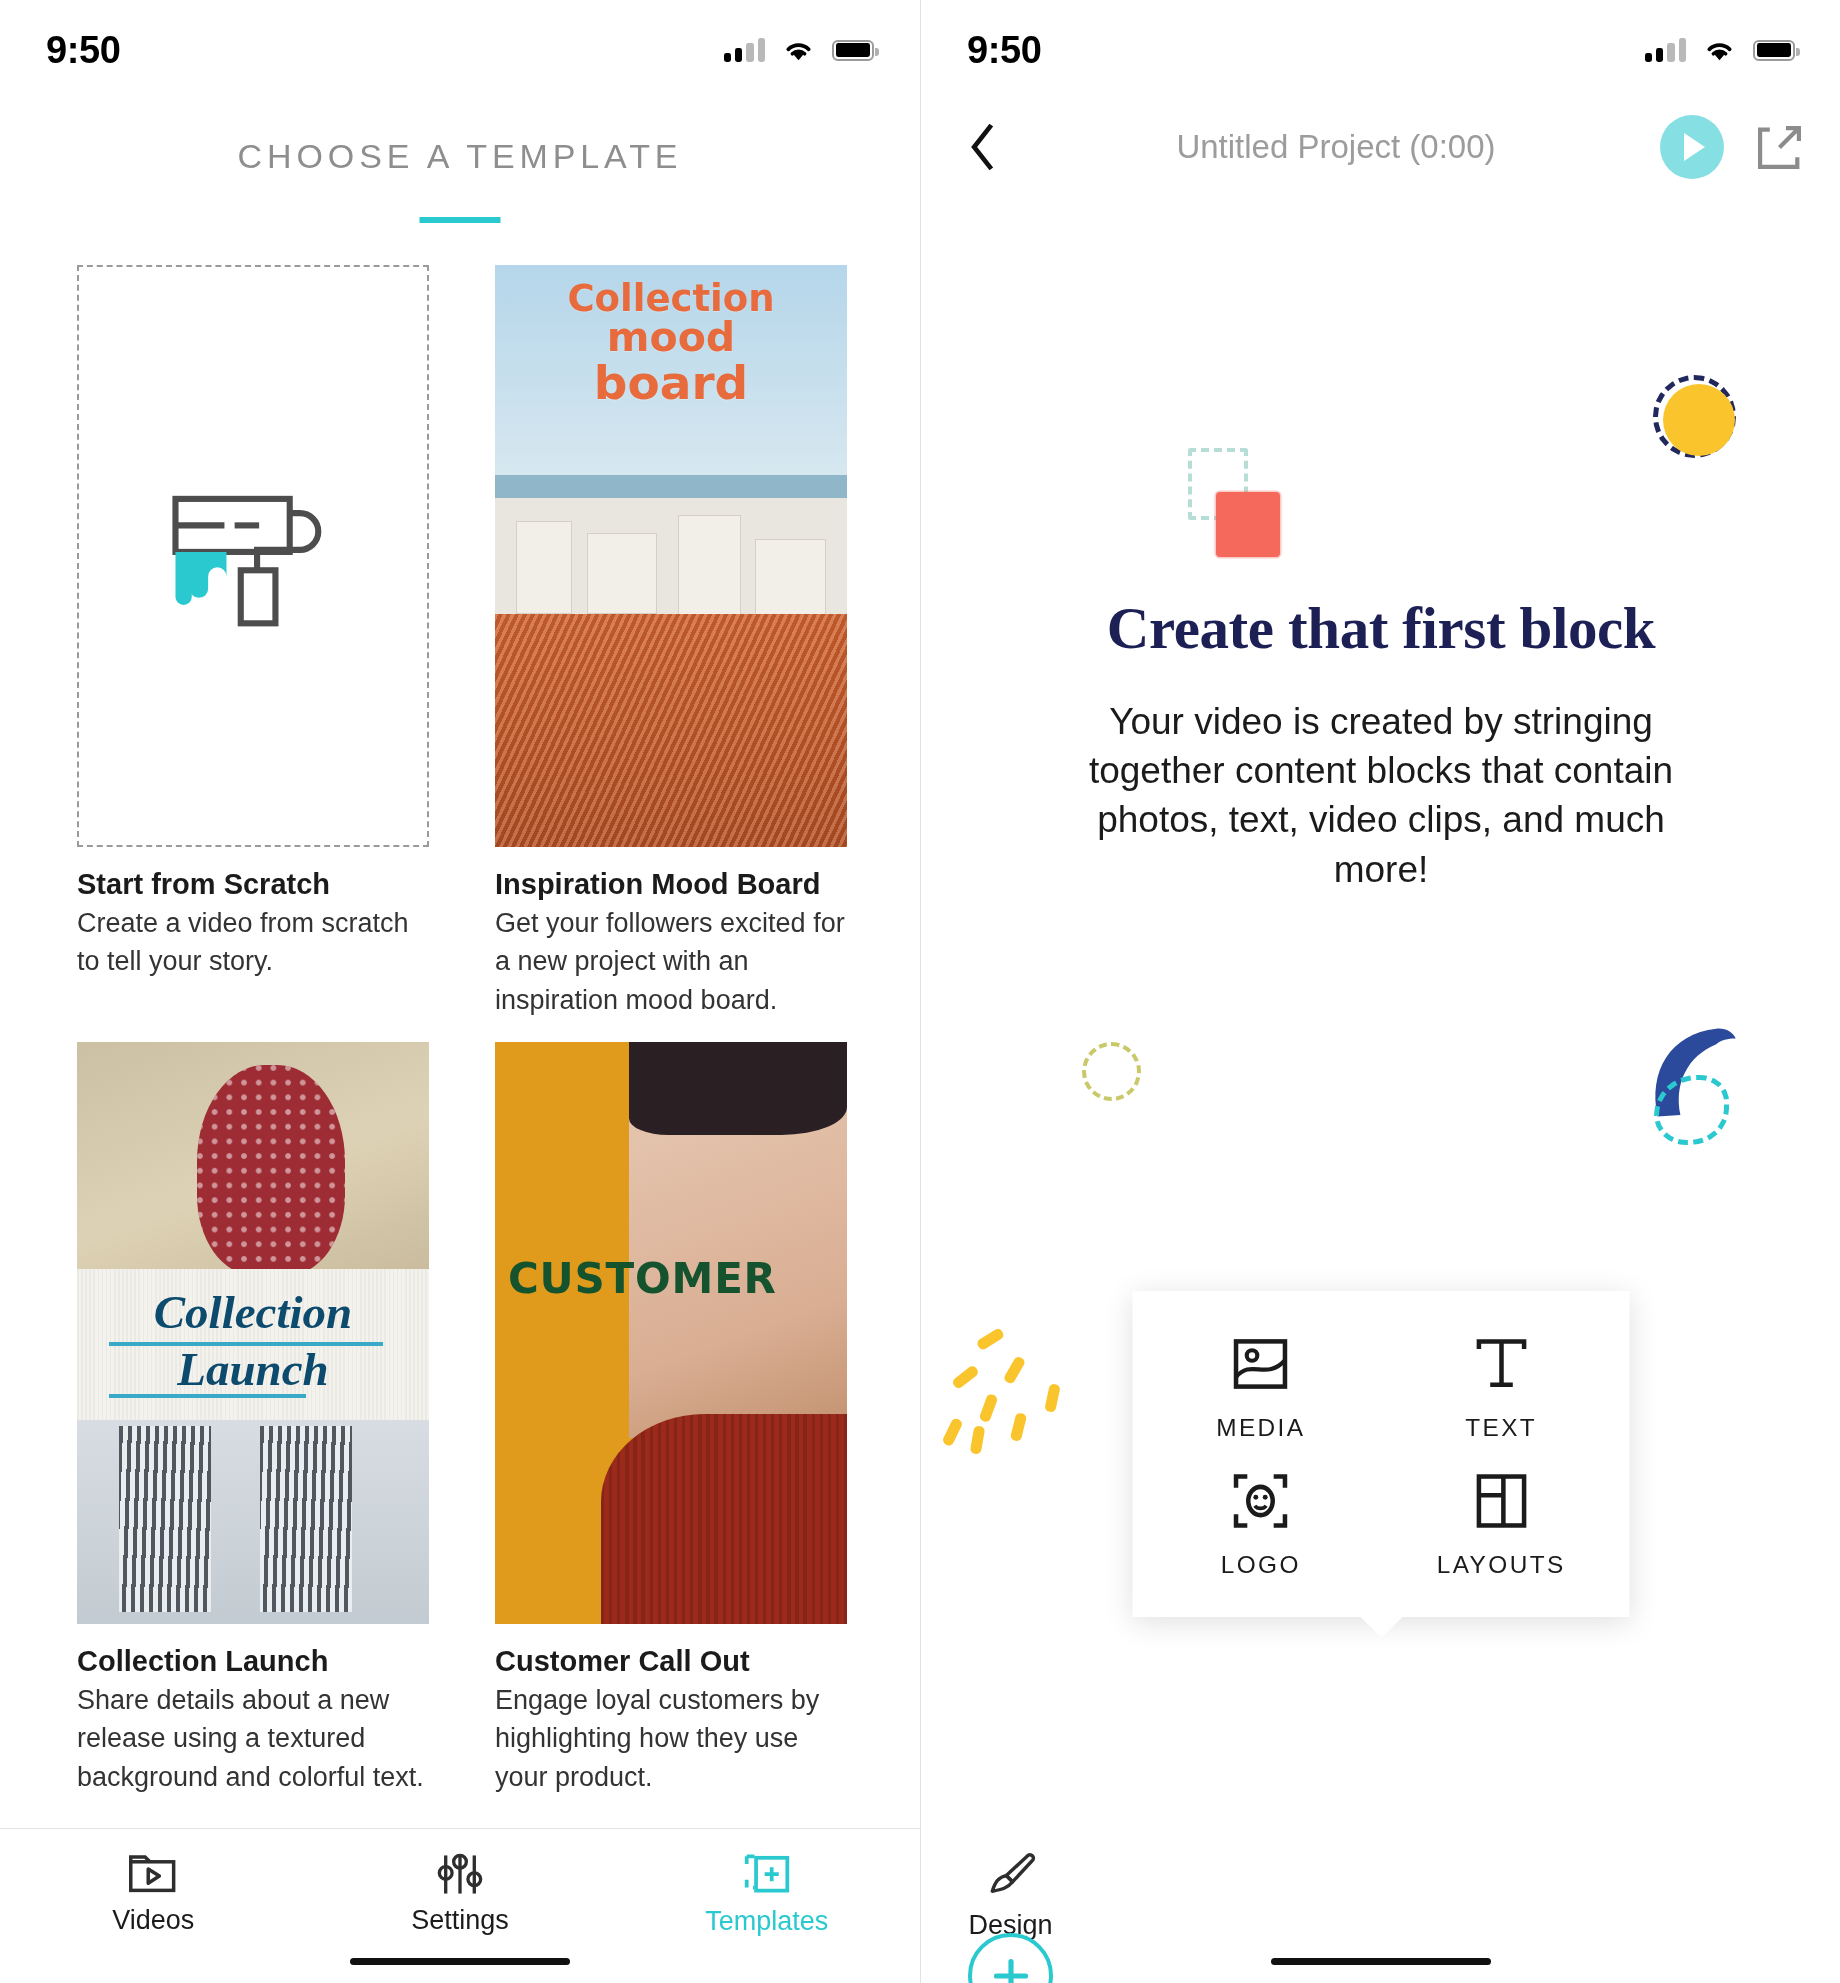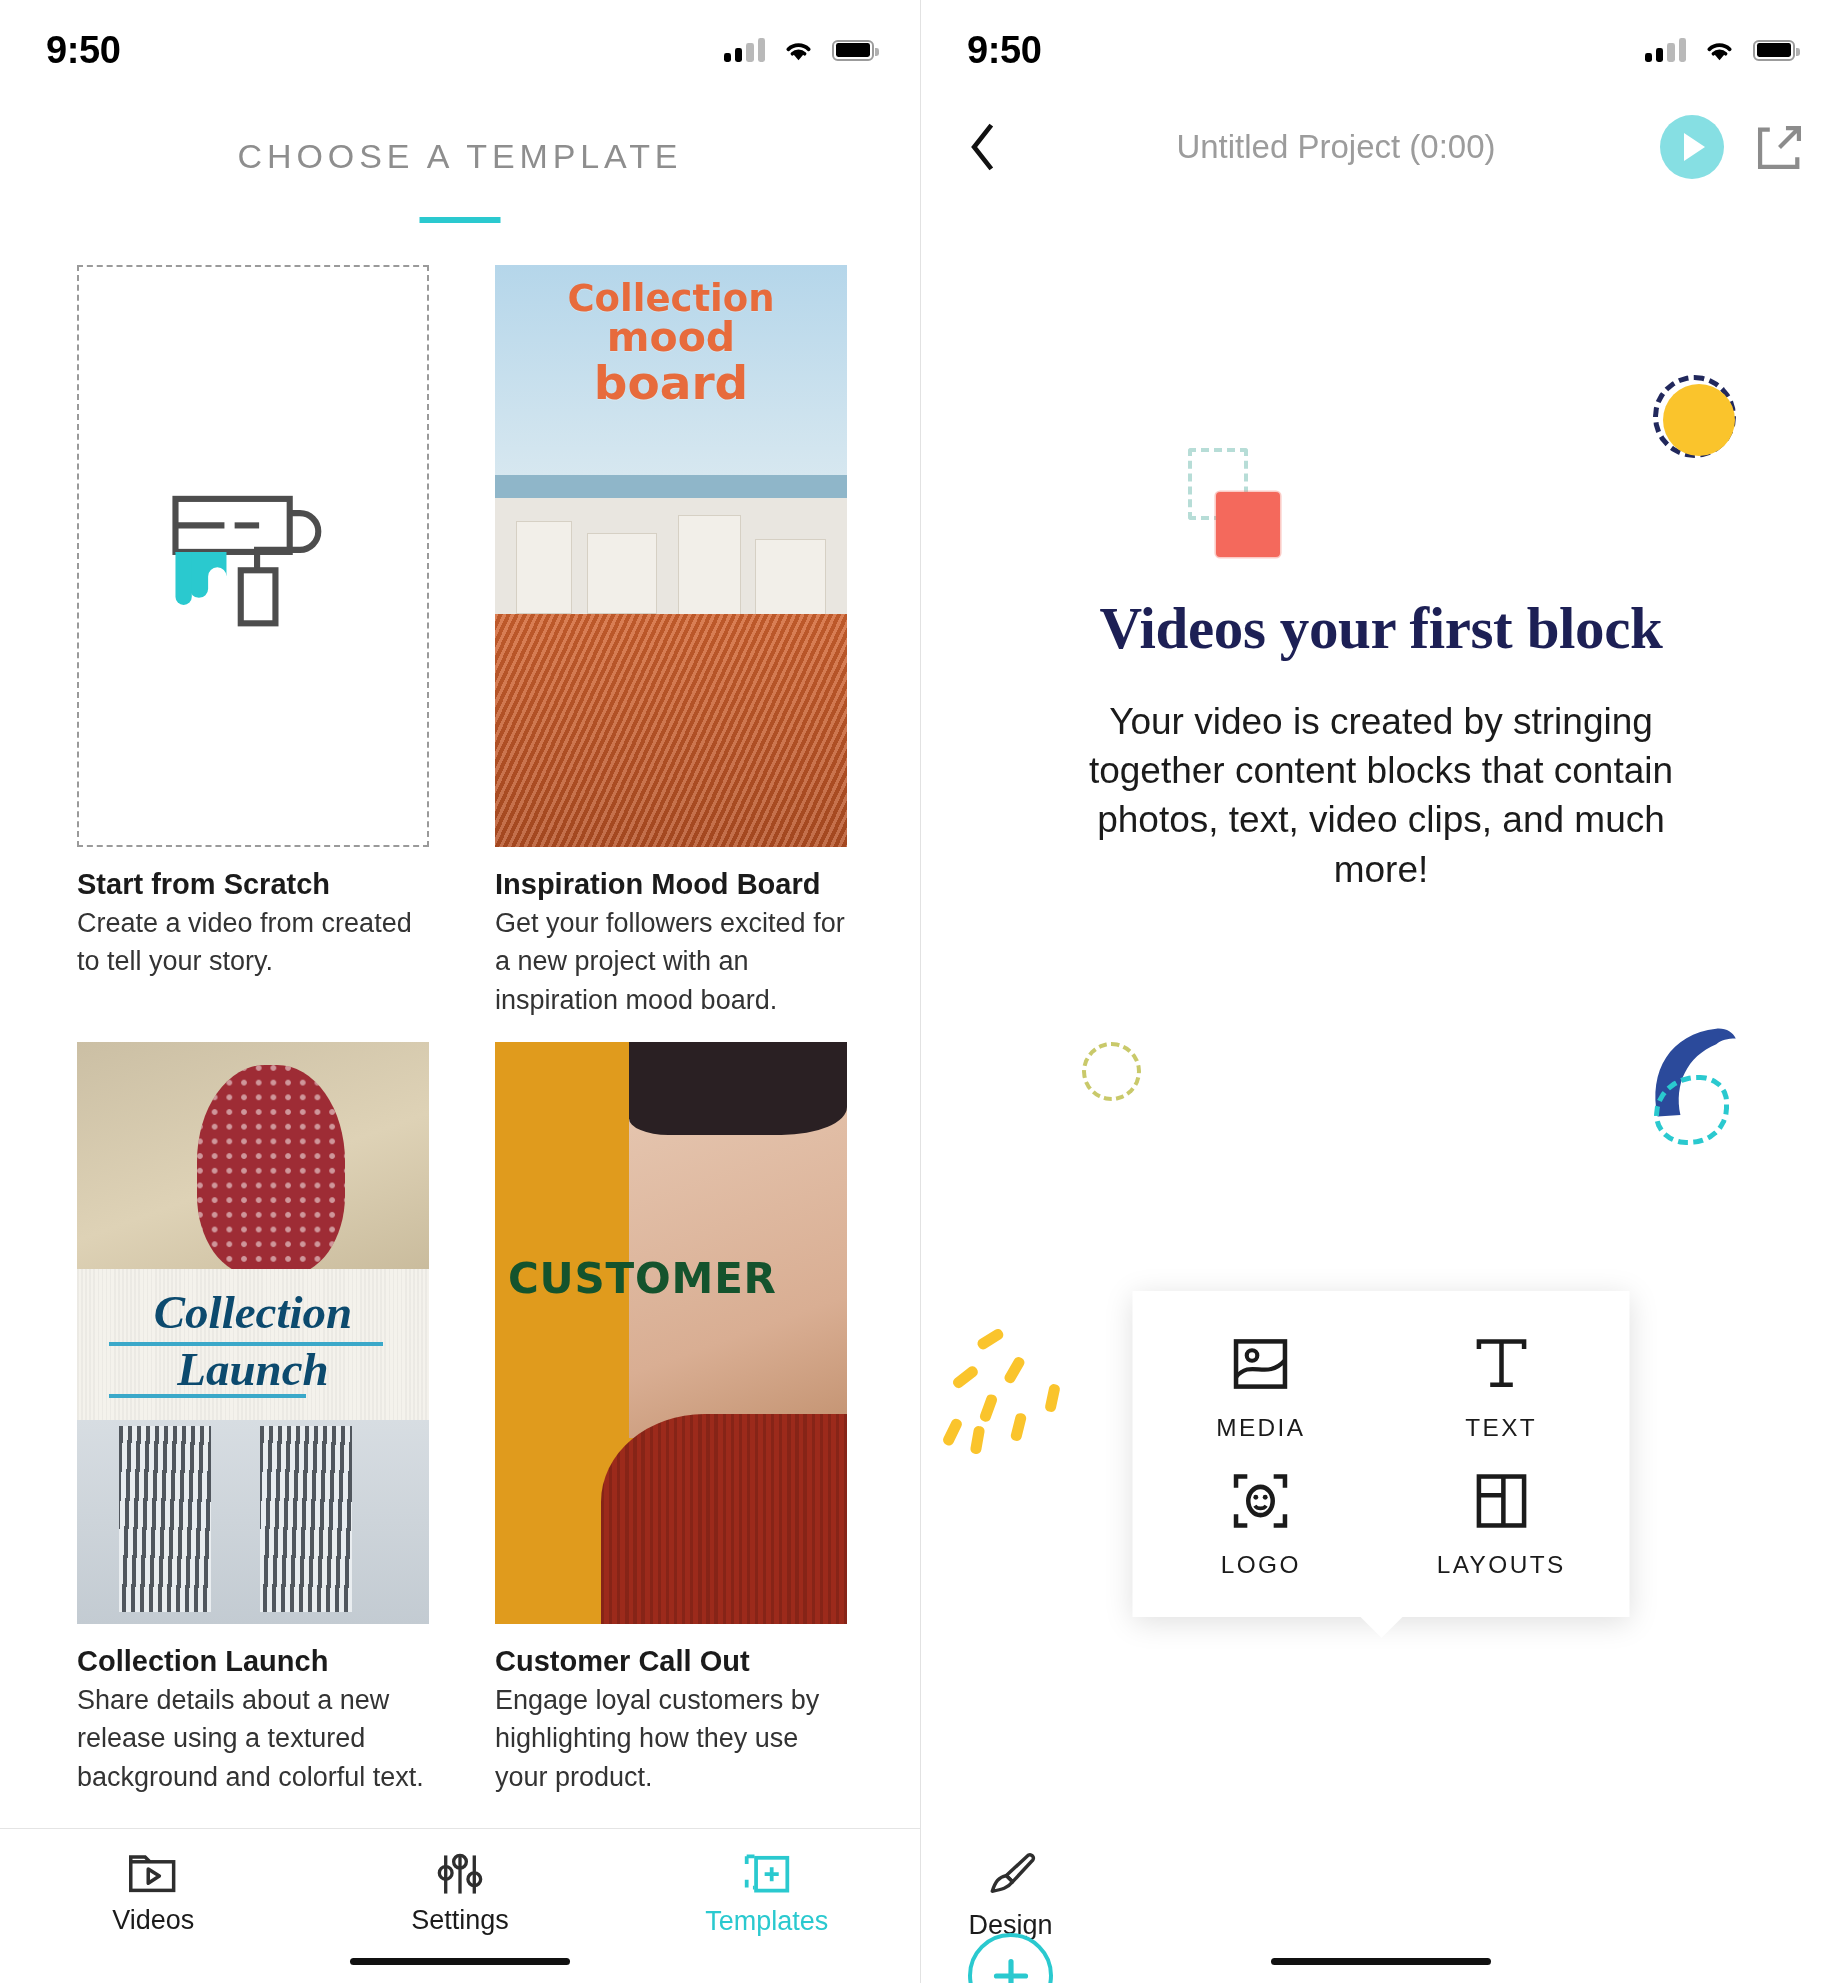--- a/index.html
+++ b/index.html
@@ -251,21 +251,21 @@
             <rect x="12" y="22" width="56" height="26" fill="#fff" stroke="#4d4d4d" stroke-width="3"></rect>
             <line x1="12" y1="35" x2="36" y2="35" stroke="#4d4d4d" stroke-width="3"></line>
             <line x1="41" y1="35" x2="53" y2="35" stroke="#4d4d4d" stroke-width="3"></line>
             <path d="M68 29 h5 a9 9 0 0 1 0 18 h-21 v10" fill="none" stroke="#4d4d4d" stroke-width="3"></path>
             <rect x="44" y="57" width="17" height="26" fill="#fff" stroke="#4d4d4d" stroke-width="3"></rect>
             <path d="M12 48 h25 v12 a4.5 4.5 0 0 0-9 0 v6 a4.5 4.5 0 0 1-9 0z" fill="#2ac9cf"></path>
             <path d="M12 48 h8 v22 a4 4 0 0 1-8 0z" fill="#2ac9cf"></path>
           </svg>
         </div>
         <div class="card-title">Start from Scratch</div>
-        <div class="card-desc">Create a video from created to tell your story.</div>
+        <div class="card-desc">Create a video from scratch to tell your story.</div>
       </div>
 
       <div class="card">
         <div class="thumb thumb-mood">
           <div class="mood-sky"></div>
           <div class="mood-sea"></div>
           <div class="mood-city"></div>
           <div class="mood-bld" style="left:6%;top:44%;width:16%;height:16%"></div>
           <div class="mood-bld" style="left:26%;top:46%;width:20%;height:14%"></div>
           <div class="mood-bld" style="left:52%;top:43%;width:18%;height:18%"></div>
@@ -404,21 +404,21 @@
       <i style="left:24.4px;top:46px;transform:rotate(52deg)"></i>
       <i style="left:73px;top:39px;transform:rotate(30deg)"></i>
       <i style="left:47px;top:77px;transform:rotate(20deg)"></i>
       <i style="left:111px;top:67px;transform:rotate(12deg)"></i>
       <i style="left:11.4px;top:101px;transform:rotate(26deg)"></i>
       <i style="left:36px;top:109px;transform:rotate(10deg)"></i>
       <i style="left:77px;top:96px;transform:rotate(14deg)"></i>
     </div>
 
     <div class="hero">
-      <h1>Videos your first block</h1>
+      <h1>Create that first block</h1>
       <p>Your video is created by stringing together content blocks that contain photos, text, video clips, and much more!</p>
     </div>
 
     <div class="popup">
       <div class="popup-item">
         <svg width="64" height="64" viewBox="0 0 34 34">
           <rect x="4" y="5" width="26" height="24" fill="none" stroke="#1b1b1b" stroke-width="2.4"></rect>
           <circle cx="12.5" cy="12.5" r="2.8" fill="none" stroke="#1b1b1b" stroke-width="2.2"></circle>
           <path d="M4 24 C12 14 20 26 30 15" fill="none" stroke="#1b1b1b" stroke-width="2.2"></path>
         </svg>

